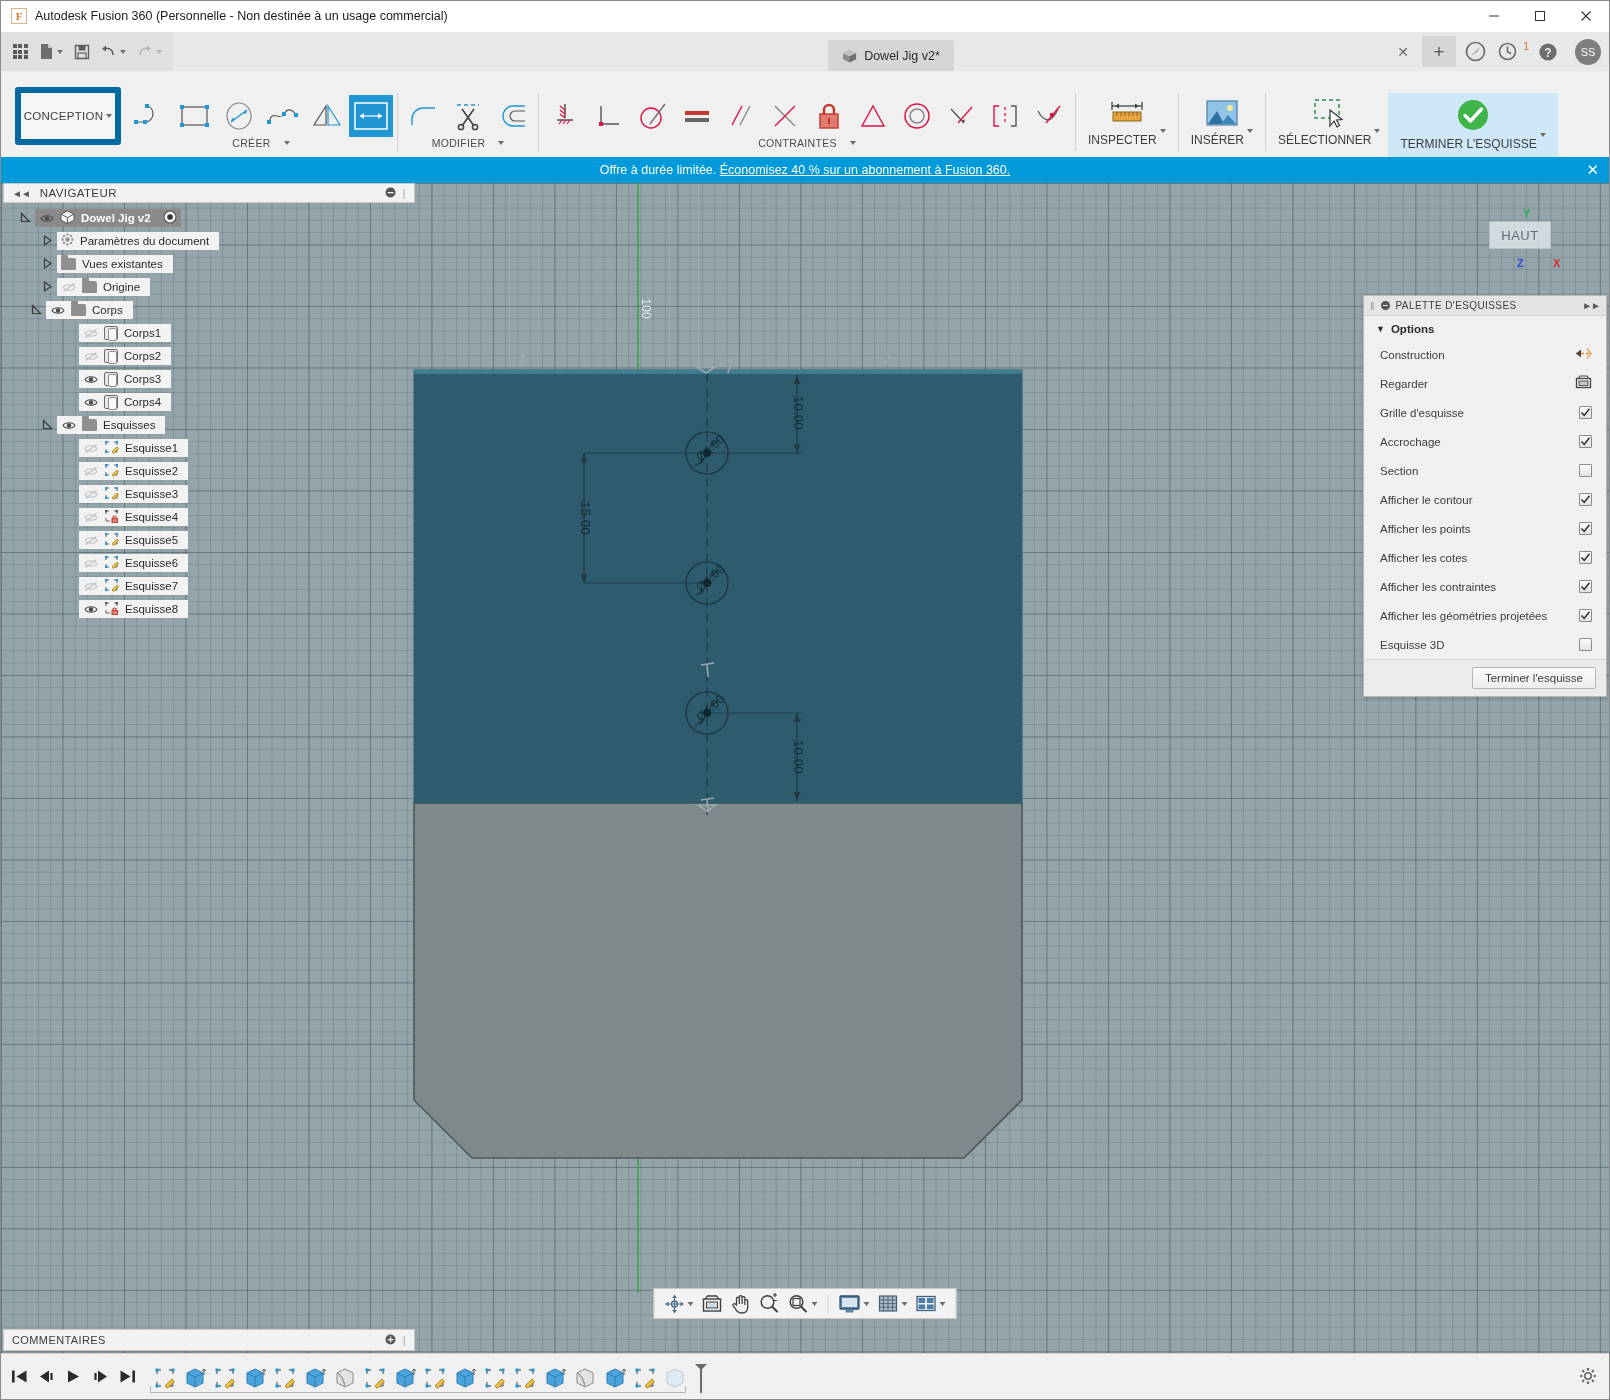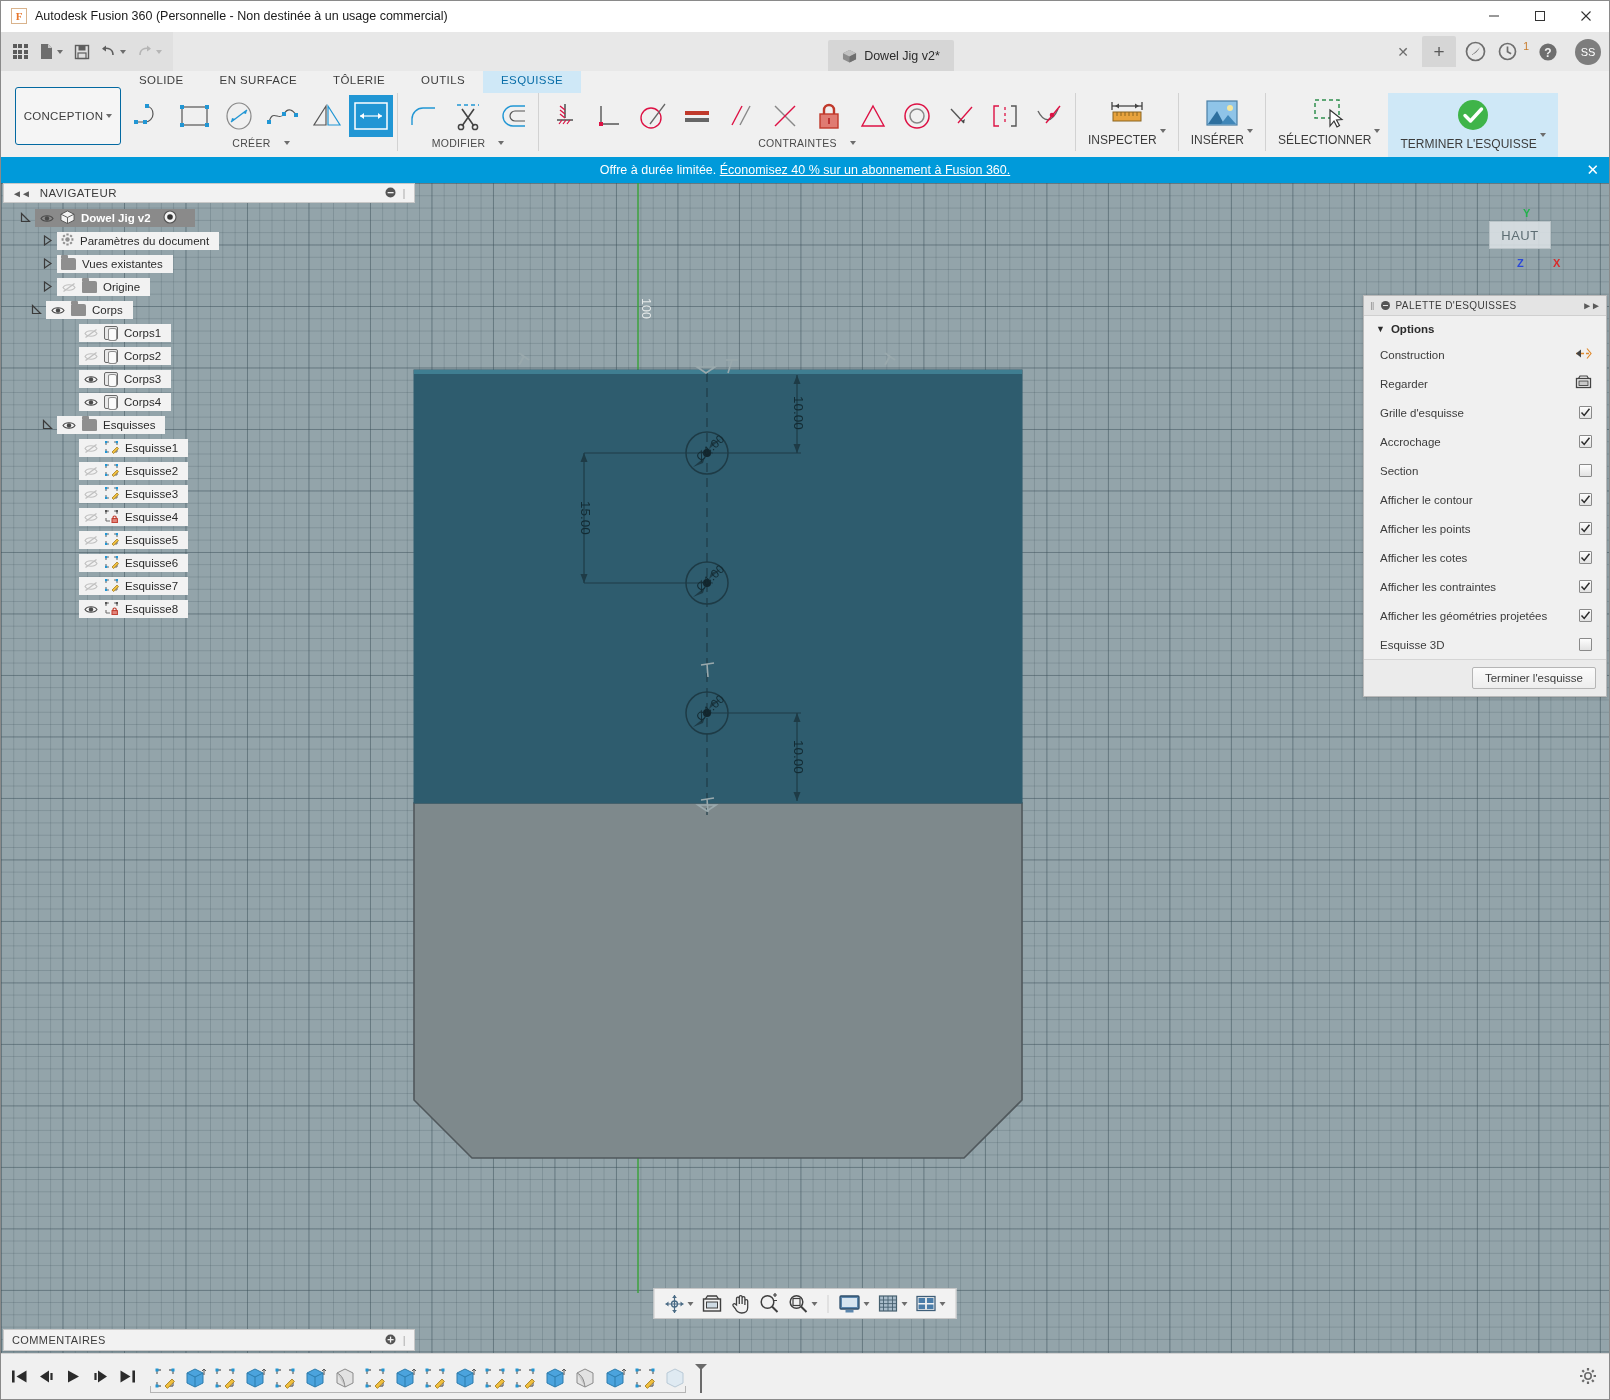--- a/index.html
+++ b/index.html
@@ -38,21 +38,21 @@
   .tb-icon { width:34px; height:32px; display:flex; align-items:center; justify-content:center; color:#6e6e6e; }
   .plus-tab { width:34px; height:31px; background:#d6d6d6; display:flex; align-items:center; justify-content:center; font-size:19px; color:#5a5a5a; border-radius:2px 2px 0 0;}
   .badge-num { font-size:10.5px; color:#c87b2a; margin-left:1px; align-self:flex-start; margin-top:6px;}
   .avatar { width:26px; height:26px; border-radius:50%; background:#7d7d7d; color:#fff; font-size:11px; display:flex; align-items:center; justify-content:center; margin-left:8px; }
 
   
   .ribbon { background:#f0f0f0; flex:0 0 auto; position:relative; height:86px; display:flex; }
   .ribbon-tabs { position:absolute; left:120px; top:0; display:flex; height:22px; }
   .rtab { padding:3px 18px 0; font-size:11.5px; color:#3d3d3d; letter-spacing:.4px; height:22px; }
   .rtab.active { background:#cfe8f7; color:#0a6ea8; }
-  .design-btn { width:106px; height:58px; margin:16px 8px 0 14px; border:1px solid #0369a1; background:#f5f5f5; border-radius:3px; display:flex; align-items:center; justify-content:center; font-size:11.5px; color:#3d3d3d; letter-spacing:.3px;}
+  .design-btn { width:106px; height:58px; margin:16px 8px 0 14px; border:6px solid #0369a1; background:#f5f5f5; border-radius:3px; display:flex; align-items:center; justify-content:center; font-size:11.5px; color:#3d3d3d; letter-spacing:.3px;}
   .panels { display:flex; align-items:flex-start; height:86px; flex:1; padding-top:22px;}
   .panel { display:flex; flex-direction:column; align-items:center; position:relative; height:64px; justify-content:flex-start;}
   .panel .icons { display:flex; align-items:center; gap:0px; height:46px;}
   .panel .plabel { font-size:10.5px; color:#4a4a4a; letter-spacing:.3px; display:flex; align-items:center; gap:10px; margin-top:-2px;}
   .ricon { width:44px; height:42px; display:flex; align-items:center; justify-content:center; }
   .ricon.sel { background:#2196d4; }
   .divider { width:1px; background:#d2d2d2; height:58px; margin:0 4px; align-self:flex-start;}
   .big-panel { display:flex; flex-direction:column; align-items:center; width:auto; padding:0 8px;}
   .big-panel .bigicon { height:40px; display:flex; align-items:center; justify-content:center; }
   .finish-panel { background:#cfe8f7; height:64px; padding:0 12px; }
@@ -76,21 +76,21 @@
 
   
   .navigator { position:absolute; left:2px; top:0px; width:412px; }
   .nav-header { height:20px; background:#f2f2f2; border:1px solid #c8c8c8; display:flex; align-items:center; padding:0 8px; font-size:11.5px; color:#3c3c3c; letter-spacing:.4px;}
   .nav-header .collapse { color:#5a5a5a; margin-right:10px; font-size:10px; letter-spacing:-1px;}
   .nav-header .sp { flex:1; }
   .nav-tree { padding-top:6px; }
   .tnode { display:flex; align-items:center; height:18px; margin-bottom:5px; }
   .tarrow { width:20px; text-align:center; color:#3b3b3b; font-size:9px; }
   .trow { display:flex; align-items:center; gap:6px; background:#f2f2f2; border:0; padding:1px 10px 1px 4px; height:18px; }
-  .trow.root { background:#8a8a8a; color:#fff; padding-right:18px;}
+  .trow.root { background:#8a8a8a; color:#fff; padding-right:4px;}
   .trow.root .tlabel { color:#ffffff; font-weight:bold;}
   .tlabel { font-size:11.5px; color:#2b2b2b; white-space:nowrap; }
   .eye { width:15px; height:13px; display:flex; align-items:center; justify-content:center; }
   .folder { width:15px; height:12px; background:#8f8f8f; border-radius:1px 2px 1px 1px; position:relative; }
   .folder:before{ content:""; position:absolute; top:-3px; left:0; width:7px; height:3px; background:#8f8f8f; border-radius:1px 1px 0 0;}
   .bodyicon { width:14px; height:14px; border:1.3px solid #6a6a6a; border-radius:2px; background:#e9e9e9; position:relative;}
   .bodyicon:after{content:""; position:absolute; left:3px; top:1px; width:7px; height:11px; border:1px solid #8d8d8d; border-radius:3px/2px; background:#fafafa;}
 
   
   .palette { position:absolute; right:2px; top:112px; width:244px; background:#f0f0f0; border:1px solid #b9b9b9; box-shadow:0 1px 3px rgba(0,0,0,.2); }
@@ -244,27 +244,20 @@
         <svg width="20" height="20" viewBox="0 0 20 20">
             <circle cx="10" cy="10" r="8.6" fill="#6e6e6e"></circle>
             <text x="10" y="14.6" font-size="12" font-family="Liberation Sans, sans-serif" font-weight="bold" fill="#f0f0f0" text-anchor="middle">?</text>
           </svg>
       </div>
       <div class="avatar">SS</div>
     </div>
   </div>
 
   <div class="ribbon">
-    <div class="ribbon-tabs">
-      <div class="rtab">SOLIDE</div>
-      <div class="rtab">EN SURFACE</div>
-      <div class="rtab">TÔLERIE</div>
-      <div class="rtab">OUTILS</div>
-      <div class="rtab active">ESQUISSE</div>
-    </div>
 
     <div class="design-btn">
       <span>CONCEPTION</span>
         <span class="caret"></span>
     </div>
 
     <div class="panels">
 
       <div class="panel">
         <div class="icons">

